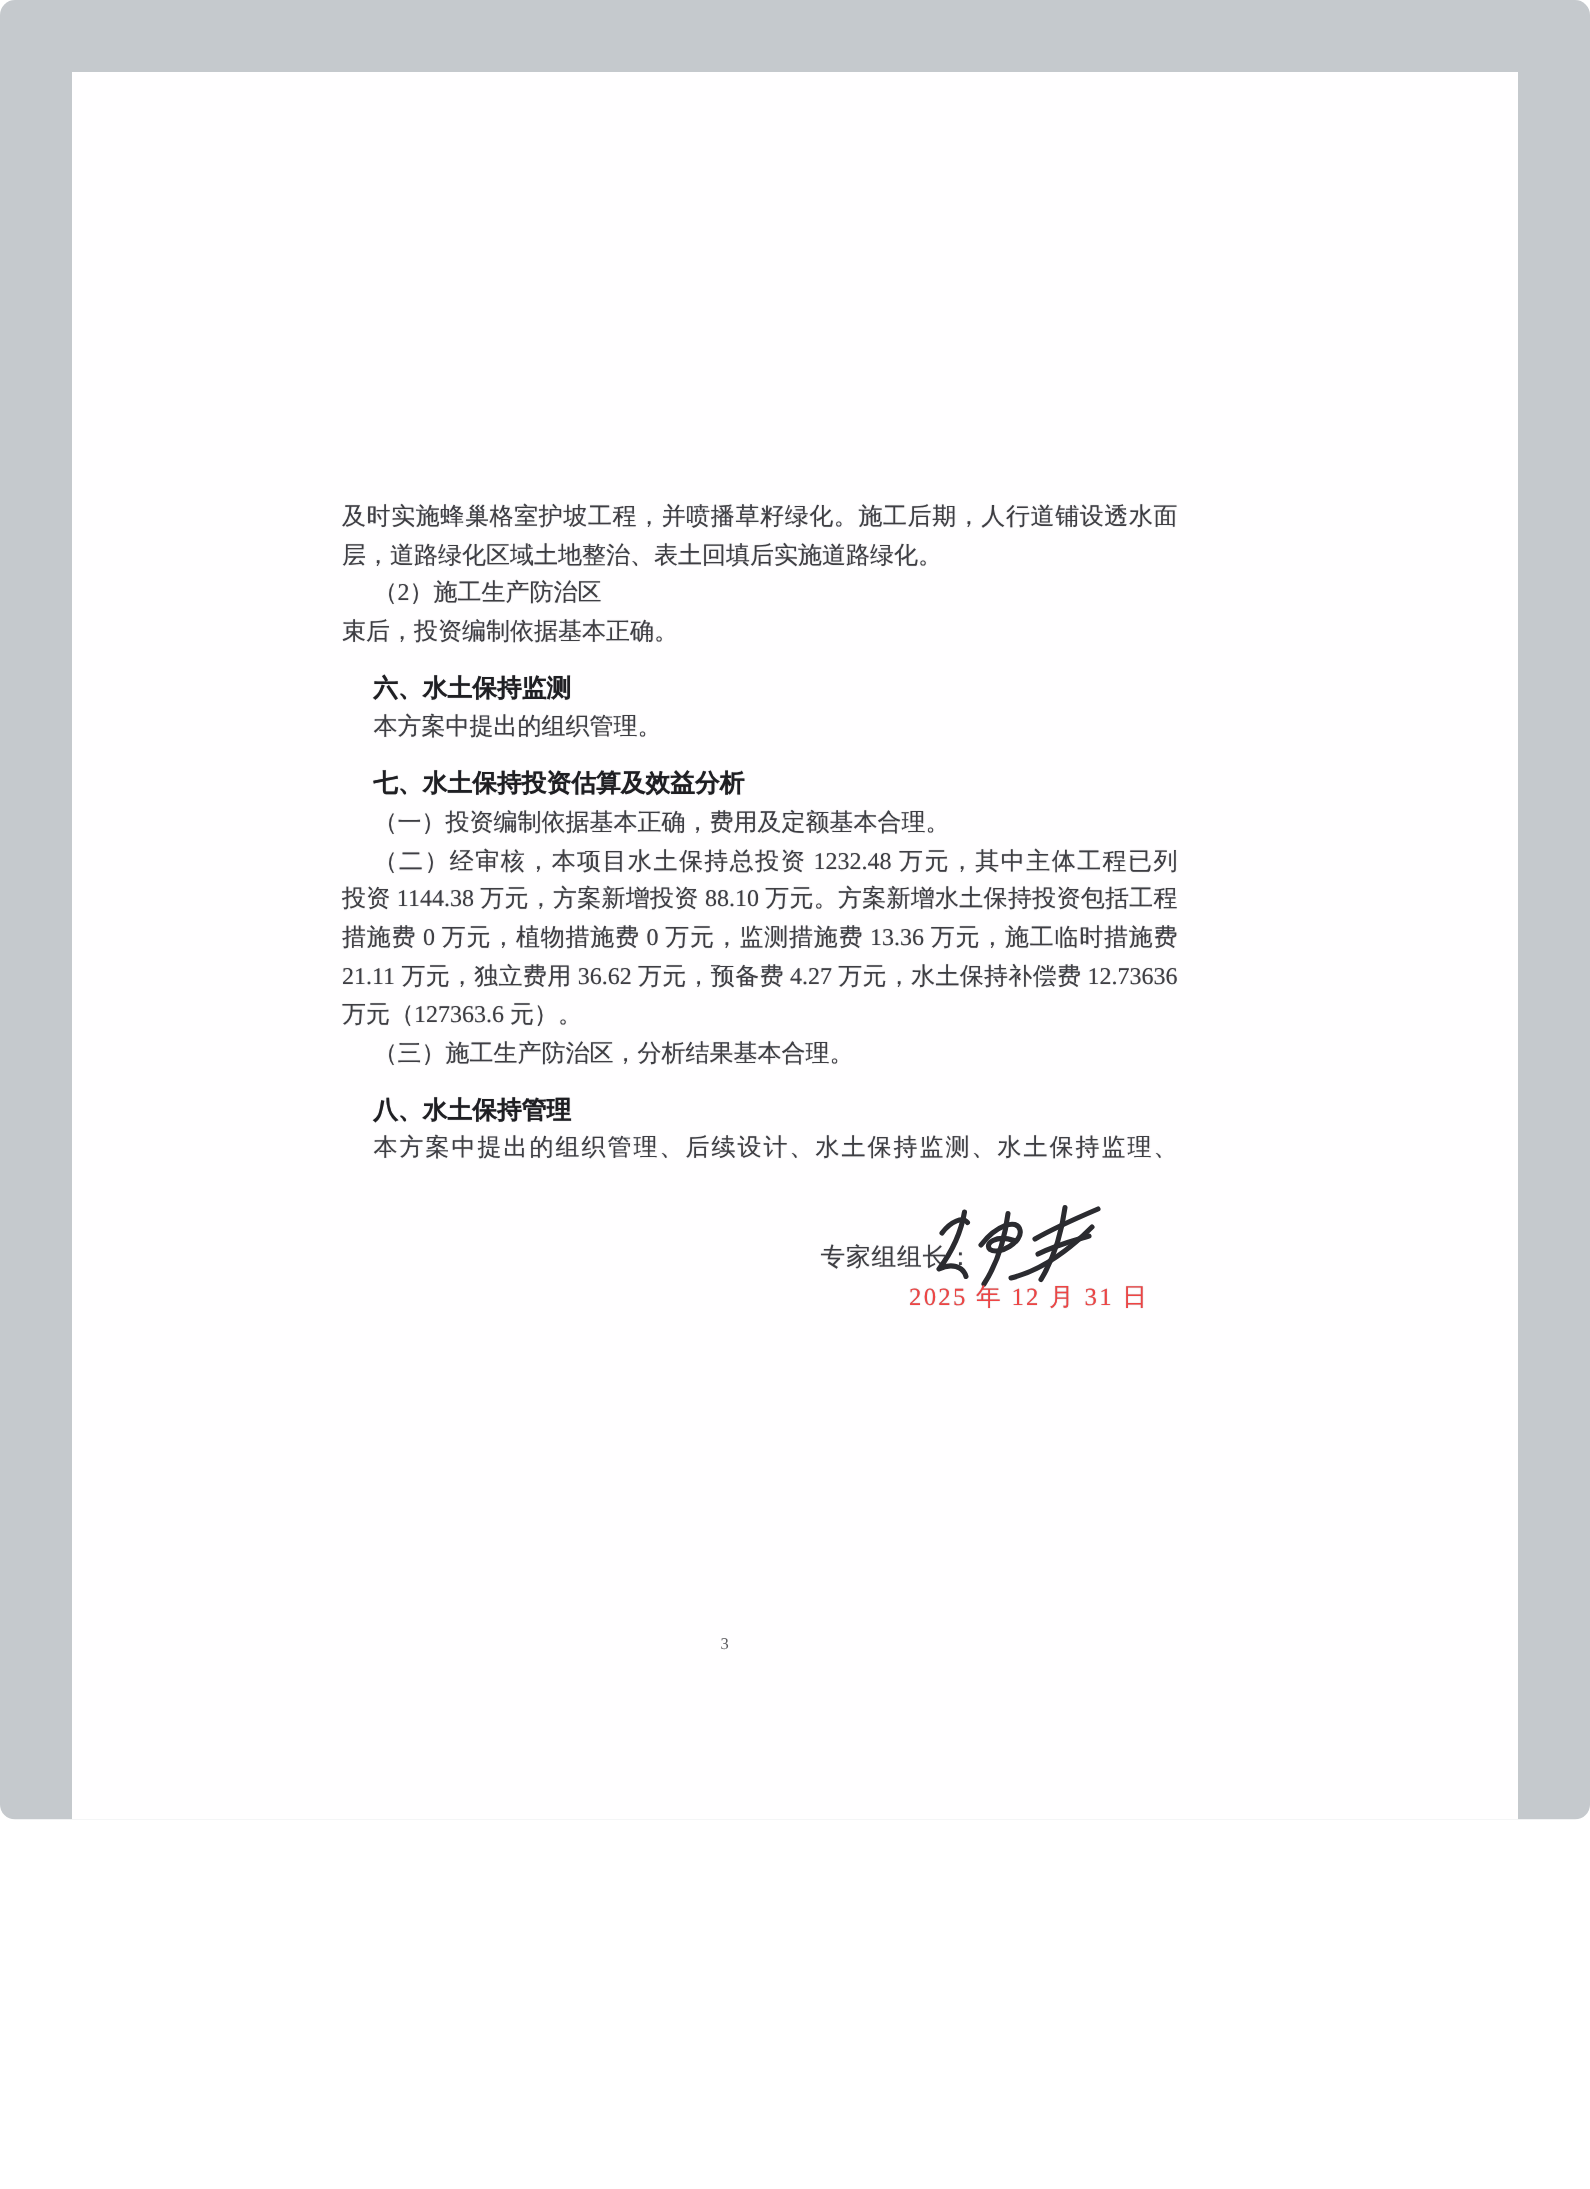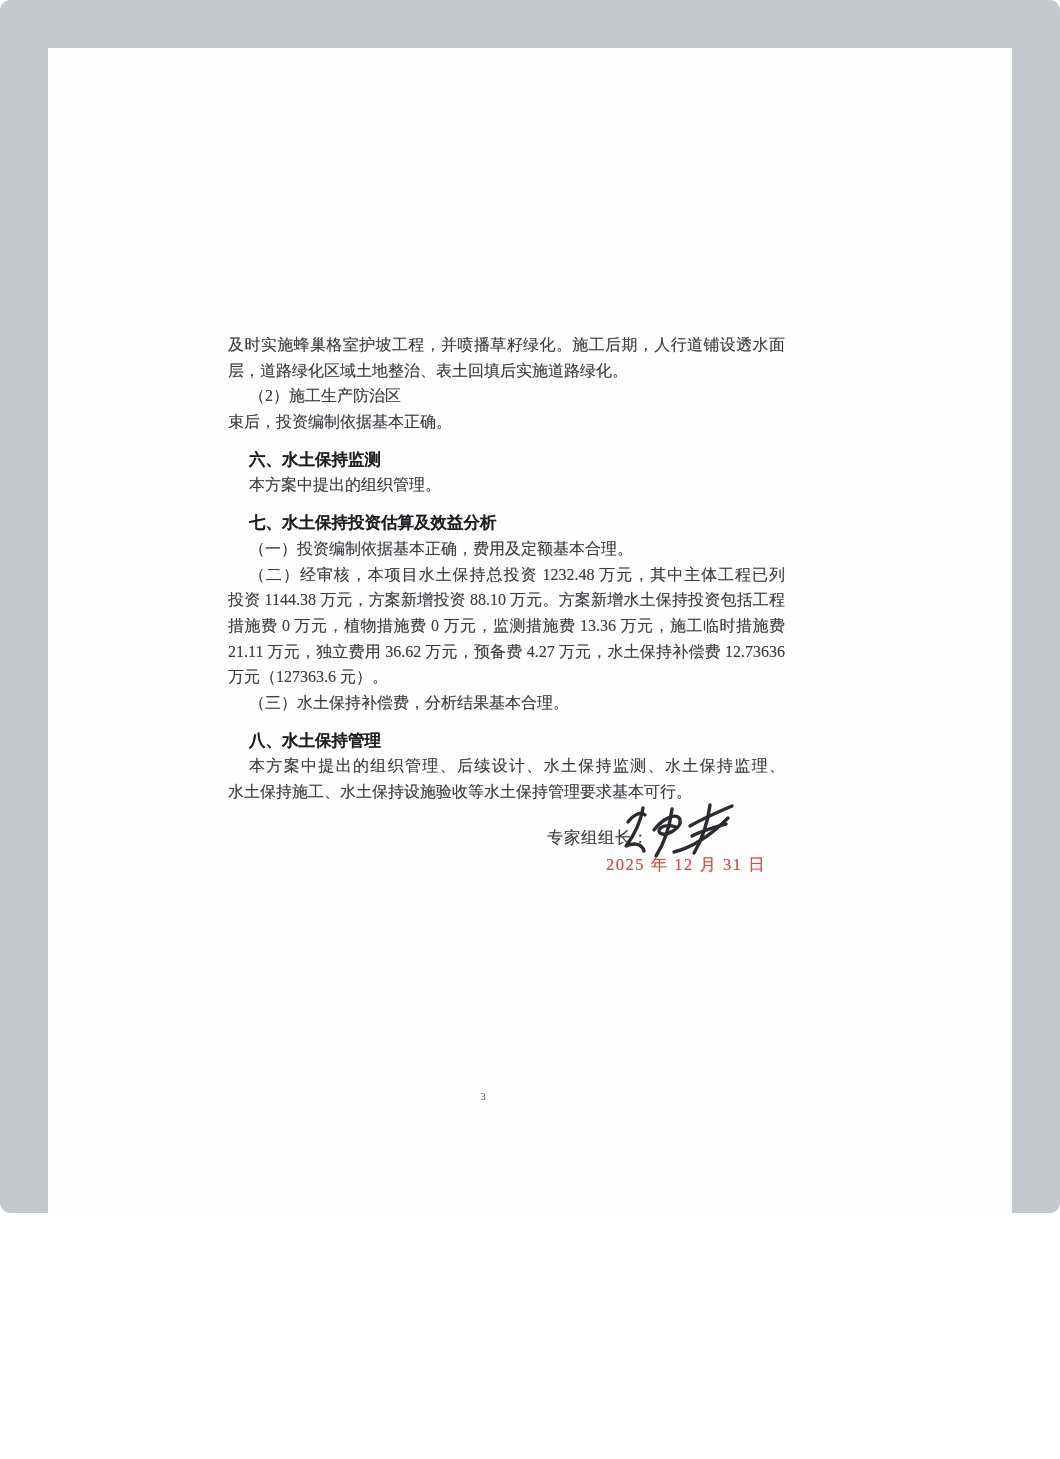--- a/index.html
+++ b/index.html
@@ -98,24 +98,23 @@
       <div class="line">束后，投资编制依据基本正确。</div>
       <div class="line ind head">六、水土保持监测</div>
       <div class="line ind">本方案中提出的组织管理。</div>
       <div class="line ind head">七、水土保持投资估算及效益分析</div>
       <div class="line ind">（一）投资编制依据基本正确，费用及定额基本合理。</div>
       <div class="line ind just">（二）经审核，本项目水土保持总投资 1232.48 万元，其中主体工程已列</div>
       <div class="line just">投资 1144.38 万元，方案新增投资 88.10 万元。方案新增水土保持投资包括工程</div>
       <div class="line just">措施费 0 万元，植物措施费 0 万元，监测措施费 13.36 万元，施工临时措施费</div>
       <div class="line just">21.11 万元，独立费用 36.62 万元，预备费 4.27 万元，水土保持补偿费 12.73636</div>
       <div class="line">万元（127363.6 元）。</div>
-      <div class="line ind">（三）水土保持补偿费，分析结果基本合理。</div>
+      <div class="line ind">（三）施工生产防治区，分析结果基本合理。</div>
       <div class="line ind head">八、水土保持管理</div>
       <div class="line ind just">本方案中提出的组织管理、后续设计、水土保持监测、水土保持监理、</div>
-      <div class="line">水土保持施工、水土保持设施验收等水土保持管理要求基本可行。</div>
     </div>
 
     <span class="sig-label">专家组组长：</span>
 
     <svg class="signature-svg" width="130" height="70" viewBox="0 0 130 70">
       <g fill="none" stroke="#2b2b30" stroke-width="3.4" stroke-linecap="round" stroke-linejoin="round">
         <path d="M12 24 C18 16, 26 13, 29 17"></path>
         <path d="M27 10 C25 22, 19 36, 10 48 C18 44, 26 46, 28 53"></path>
         <path d="M38 32 C48 19, 62 14, 64 22 C66 30, 50 39, 44 35 C40 31, 48 25, 60 29"></path>
         <path d="M56 11 C54 27, 49 44, 40 58"></path>

